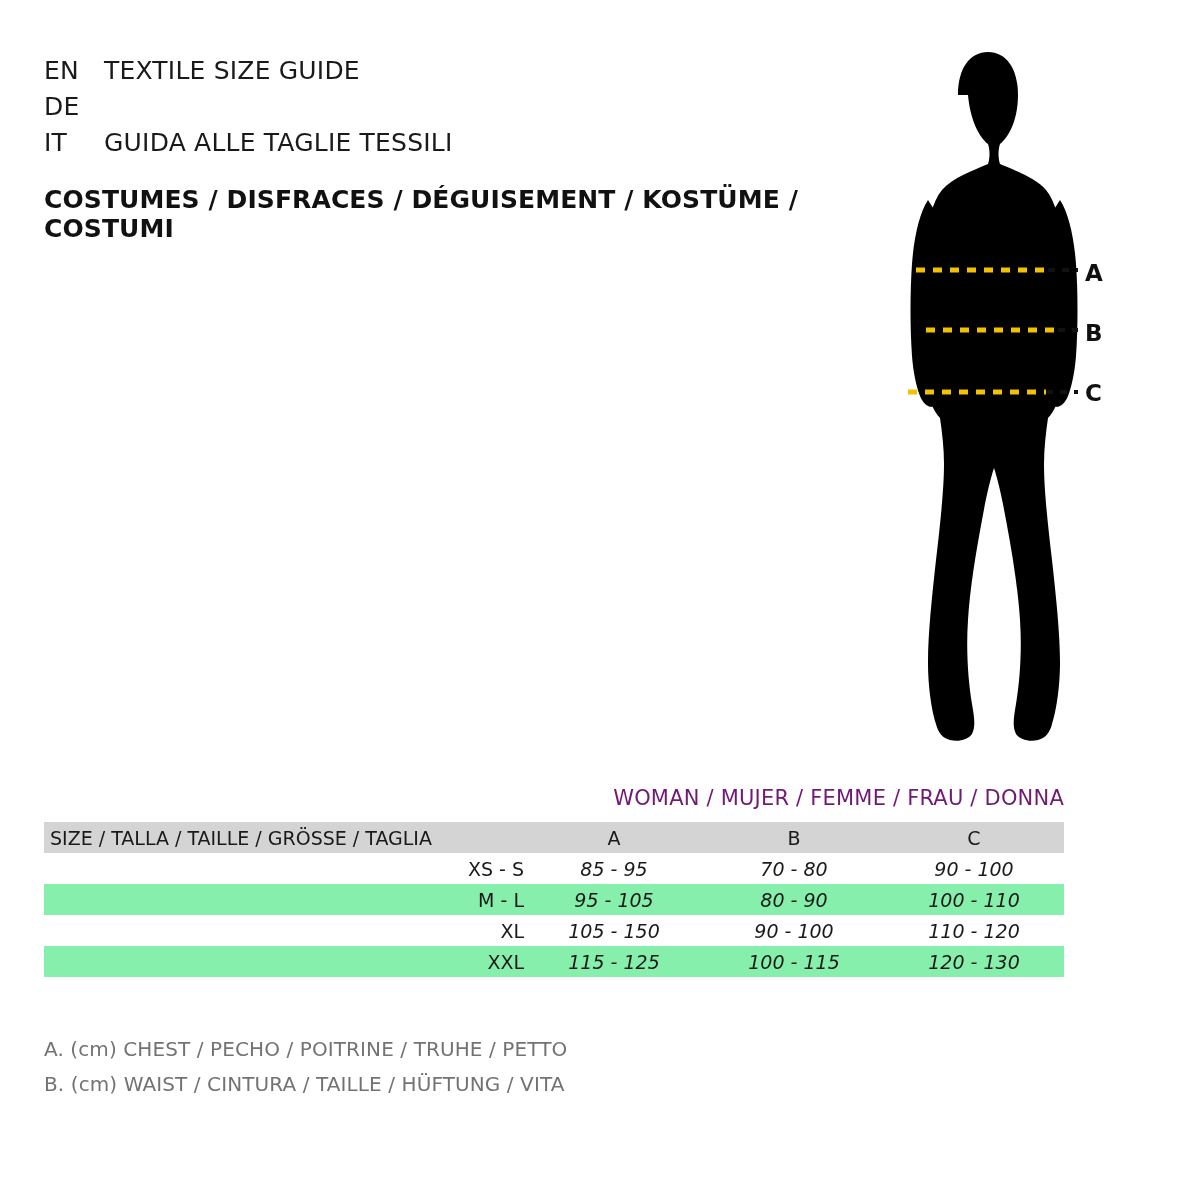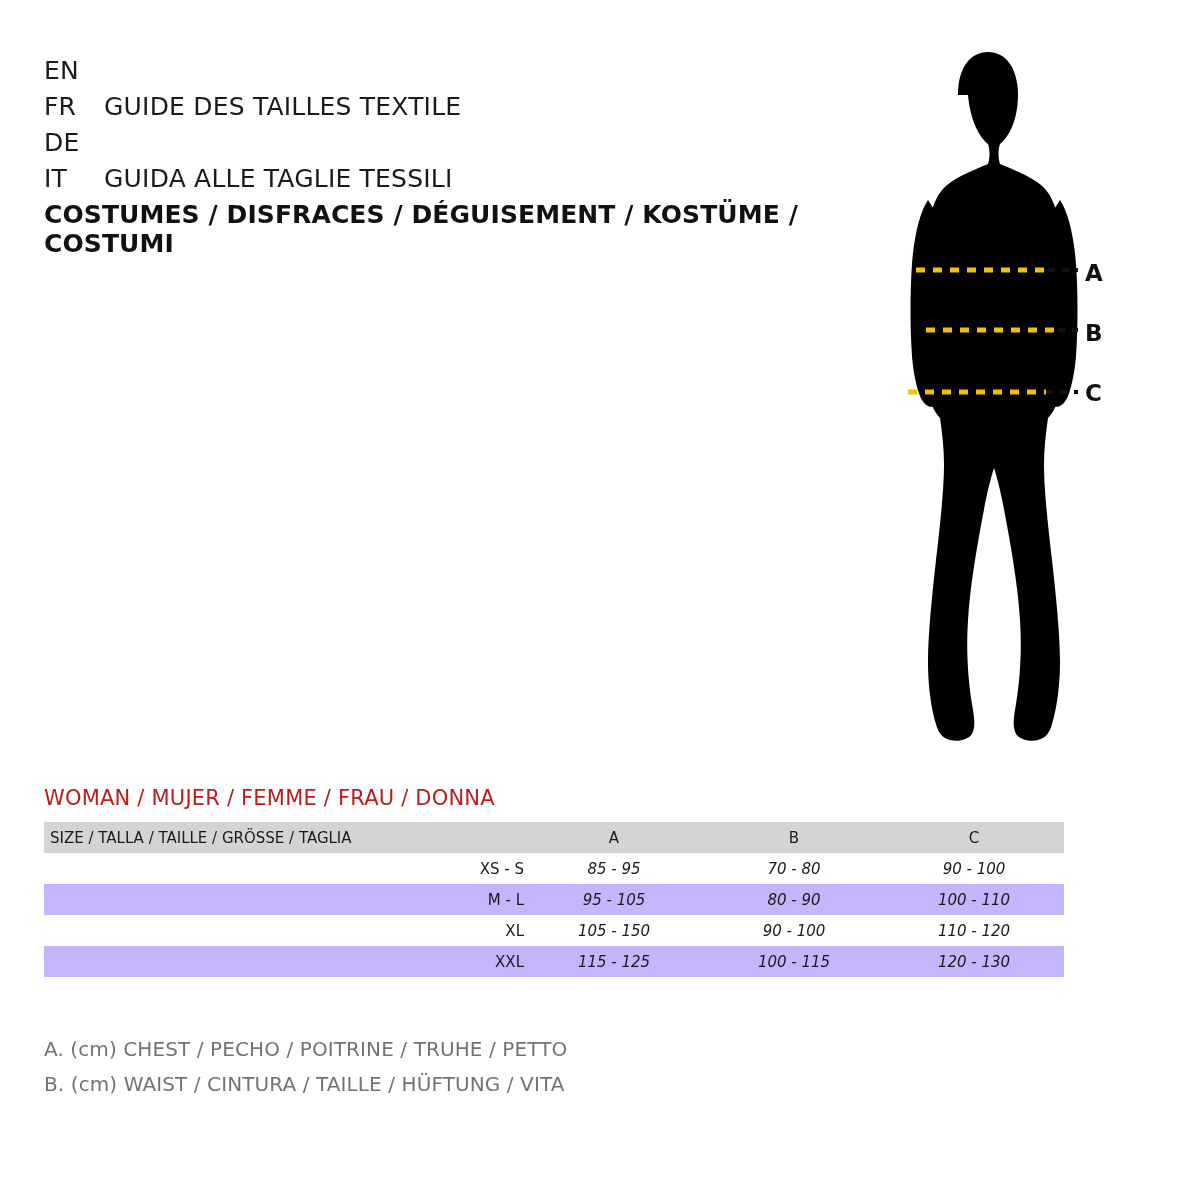--- a/index.html
+++ b/index.html
@@ -39,20 +39,21 @@
     color: #1a1a1a;
   }
   .lang-code {
     width: 60px;
     flex: 0 0 60px;
   }
   .lang-text {
     flex: 1 1 auto;
   }
   .costumes-line {
+    margin-top: 21px;
     font-size: 25px;
     font-weight: bold;
     letter-spacing: 0.1px;
     color: #111111;
   }
 
   
   .figure-wrap {
     position: absolute;
     left: 840px;
@@ -84,49 +85,50 @@
 
   
   .table-section {
     position: absolute;
     left: 44px;
     top: 786px;
     width: 1020px;
   }
   .table-caption {
     font-size: 21px;
-    color: #b91c1c;
+    color: #701a75;
     margin-bottom: 12px;
     letter-spacing: 0.2px;
+    text-align: right;
   }
   table.size-table {
     border-collapse: collapse;
     width: 1020px;
-    font-size: 15px;
+    font-size: 19px;
   }
   table.size-table th,
   table.size-table td {
     padding: 0;
     height: 31px;
     font-weight: normal;
     color: #1a1a1a;
   }
   table.size-table thead th {
     background: #d4d4d4;
     text-align: center;
   }
   table.size-table thead th.col-size {
     text-align: left;
     padding-left: 6px;
   }
   table.size-table tbody tr.odd td {
     background: #ffffff;
   }
   table.size-table tbody tr.even td {
-    background: #c4b5fd;
+    background: #86efac;
   }
   table.size-table tbody td.col-size {
     text-align: right;
     padding-left: 6px;
   }
   table.size-table tbody td.col-val {
     text-align: center;
     font-style: italic;
   }
   .col-w-size { width: 480px; }
@@ -148,24 +150,21 @@
   }
 </style>
 </head>
 <body>
 
 <div class="page">
 
   <div class="lang-block">
     <div class="lang-row">
       <span class="lang-code">EN</span>
-    </div>
-    <div class="lang-row">
-      <span class="lang-code">FR</span>
-      <span class="lang-text">GUIDE DES TAILLES TEXTILE</span>
+      <span class="lang-text">TEXTILE SIZE GUIDE</span>
     </div>
     <div class="lang-row">
       <span class="lang-code">DE</span>
     </div>
     <div class="lang-row">
       <span class="lang-code">IT</span>
       <span class="lang-text">GUIDA ALLE TAGLIE TESSILI</span>
     </div>
     <div class="costumes-line">COSTUMES / DISFRACES / DÉGUISEMENT / KOSTÜME / COSTUMI</div>
   </div>

